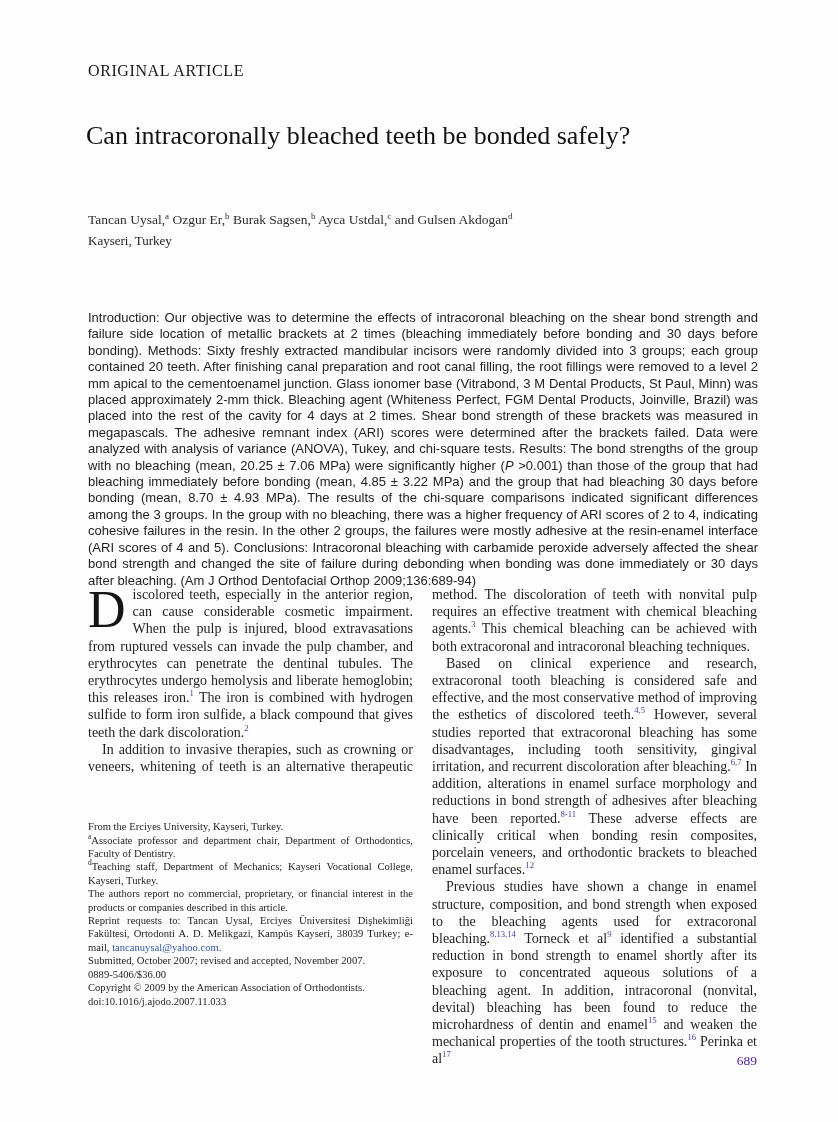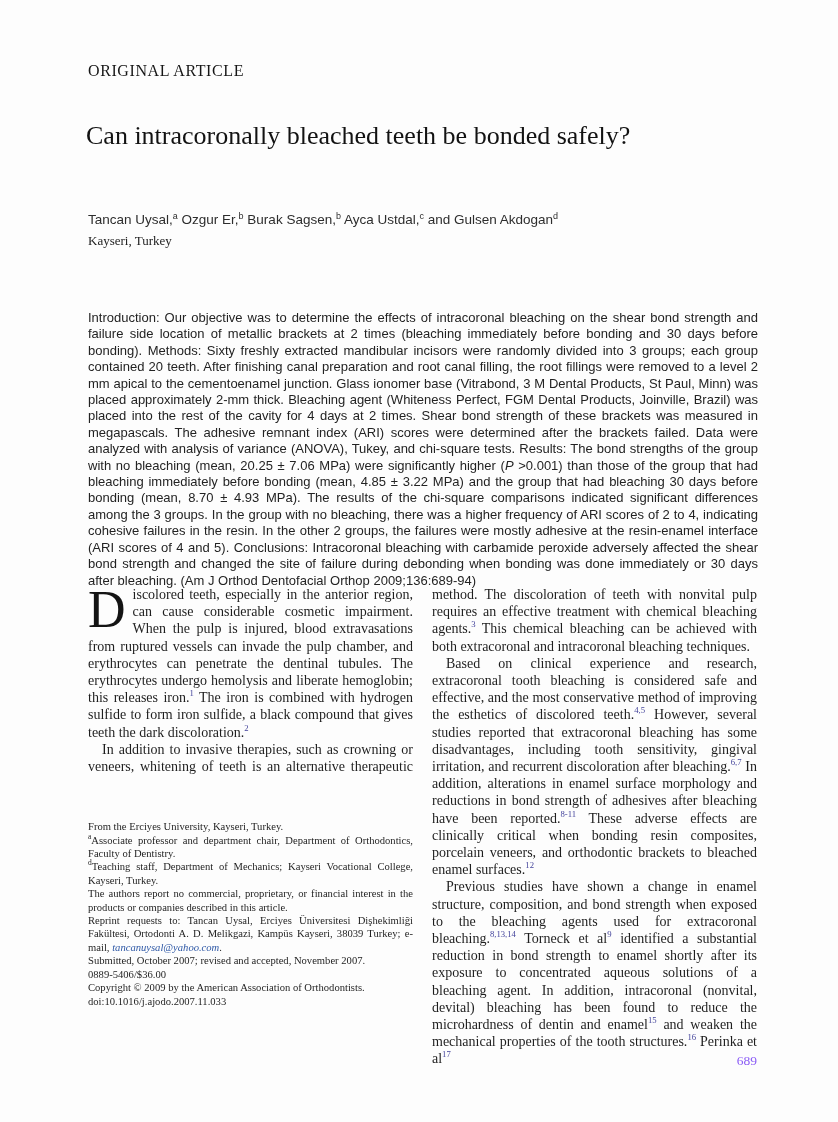--- a/index.html
+++ b/index.html
@@ -28,21 +28,21 @@
     margin: 0;
     font-size: 26px;
     line-height: 36px;
     font-weight: normal;
     color: #121212;
   }
   .authors {
     position: absolute;
     left: 88px; top: 212px;
     width: 670px;
-    font-family: Liberation Sans, sans-serif;
+    font-family: Liberation Serif, serif;
     font-size: 13.5px;
     color: #2d2d2d;
   }
   .authors sup { font-size: 9px; }
   .location {
     position: absolute;
     left: 88px; top: 233px;
     font-size: 13px;
     color: #1c1c1c;
   }
@@ -83,27 +83,27 @@
     color: #141414;
   }
   .footnotes {
     margin-top: 45px;
     font-size: 10.6px;
     line-height: 13.4px;
     text-align: justify;
   }
   .footnotes p.fn { margin: 0; }
   .footnotes sup { font-size: 7.5px; }
-  .email { color: var(--email-link, #2d57a5); font-style: italic; }
+  .email { color: var(--email-link, #2d57a5); }
   .it { font-style: italic; }
   .pageno {
     position: absolute;
     top: 1053px; right: 81px;
     font-size: 13.5px;
-    color: #8b5cf6;
+    color: #4c1d95;
   }
 </style>
 </head>
 <body>
 
 <div class="page">
 
   <div class="eyebrow">ORIGINAL ARTICLE</div>
 
   <h1 class="title">Can intracoronally bleached teeth be bonded safely?</h1>

